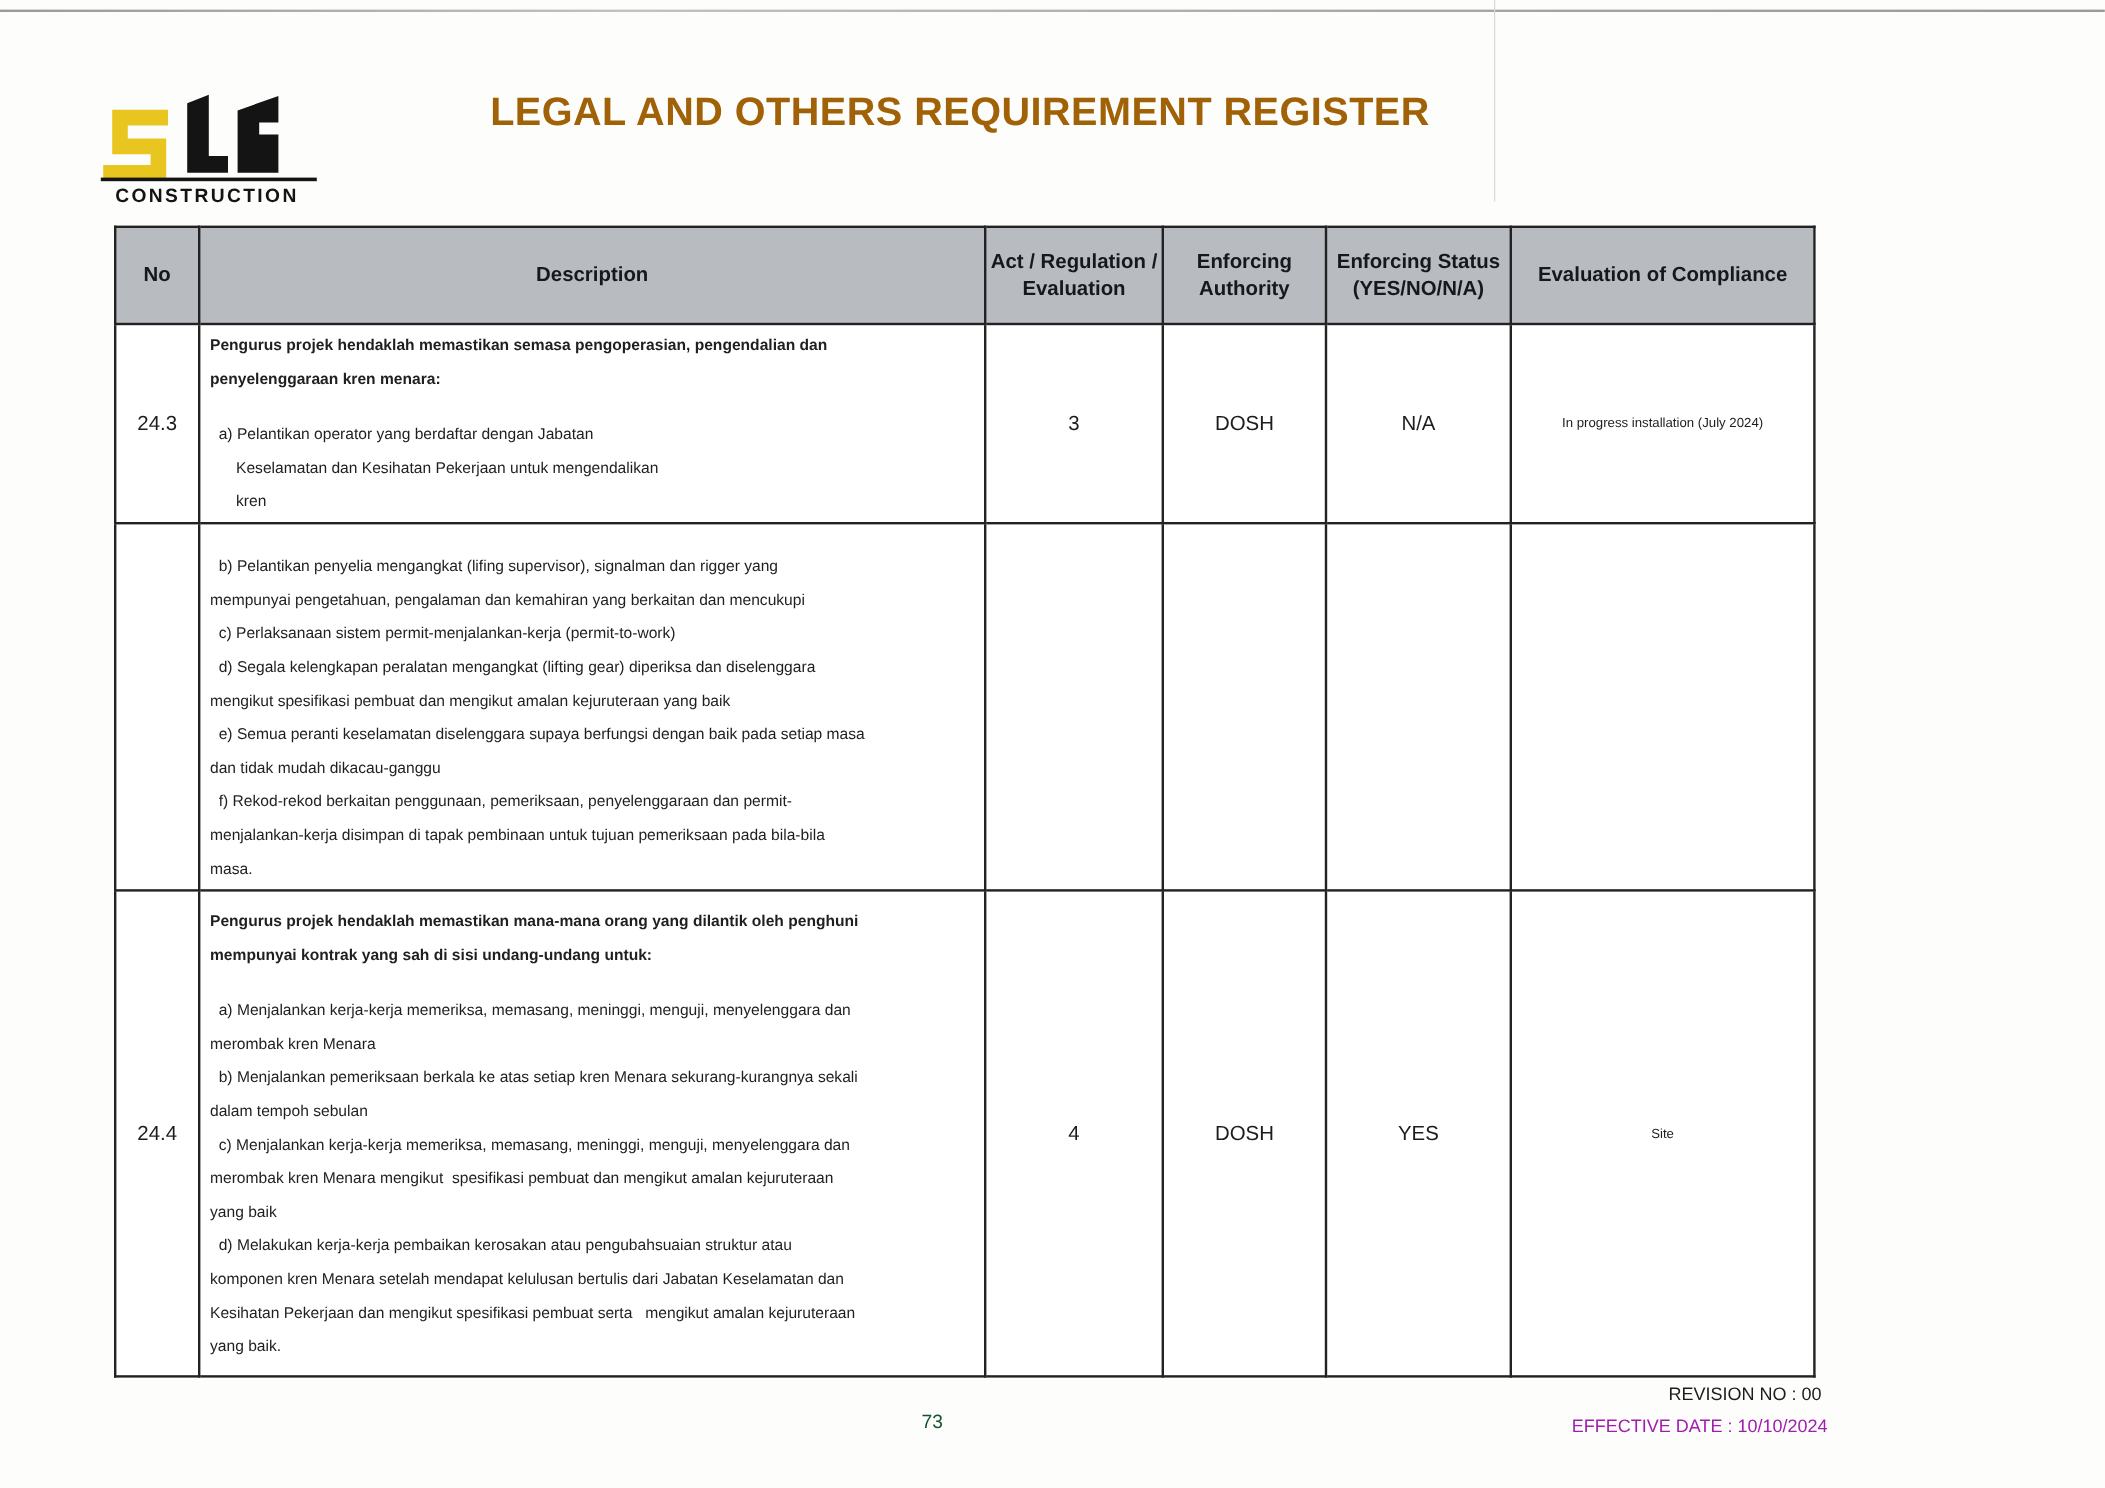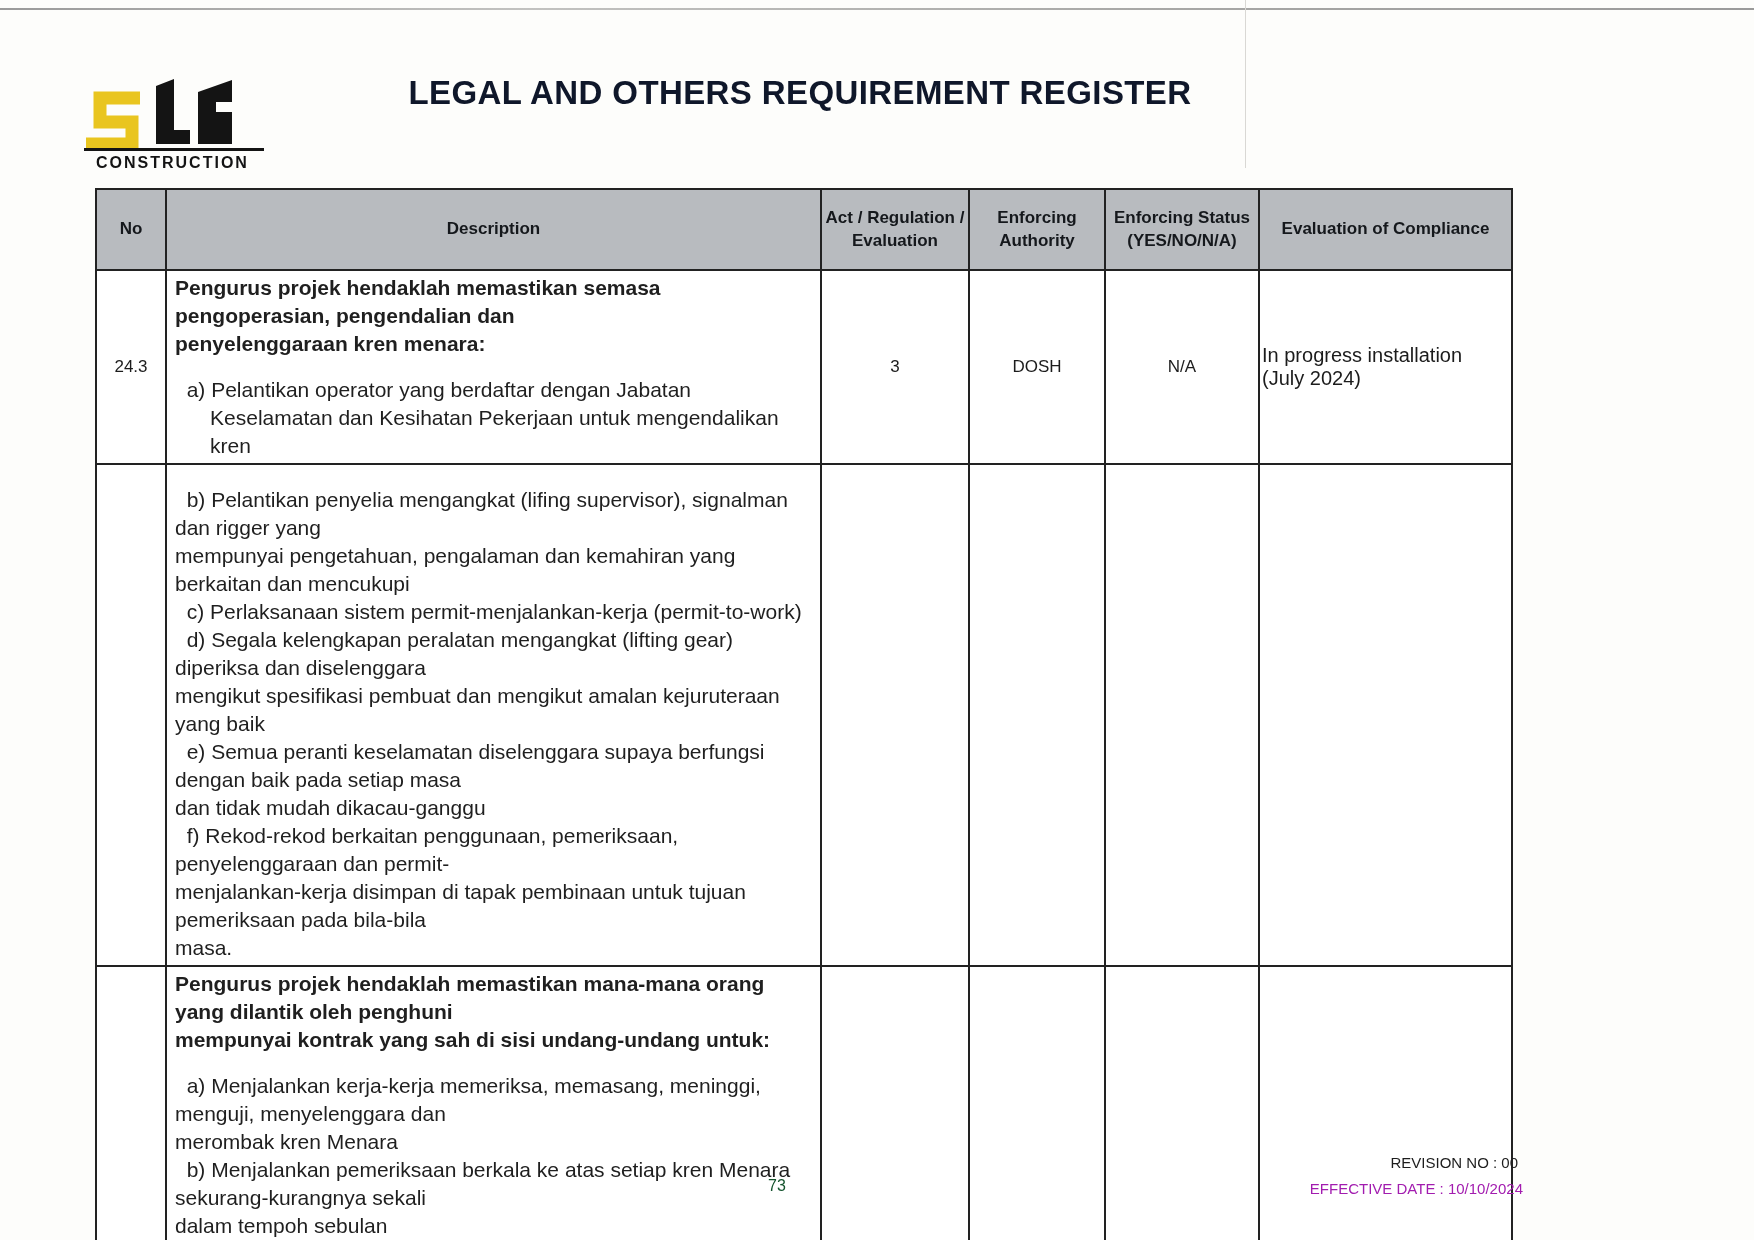--- a/index.html
+++ b/index.html
@@ -7,36 +7,36 @@
     width:1754px;height:1240px;position:relative;overflow:hidden;
     background:#fdfdfb;color:#1c1c1c;
     font-family:"Liberation Sans",sans-serif;
   }
   .scan-top-line{position:absolute;top:8px;left:0;width:1754px;height:2px;
     background:linear-gradient(90deg,#9a9a9a,#c2c2c0 30%,#a8a8a6 65%,#9a9a9a);}
   .scan-crease{position:absolute;top:0;left:1245px;width:1px;height:168px;background:#d9d8d4;}
 
   .logo-wrap{position:absolute;left:70px;top:72px;width:220px;height:105px;}
   .page-title{position:absolute;left:320px;top:74px;width:960px;text-align:center;
-    font-size:33px;font-weight:600;letter-spacing:.4px;color:#0f172a;}
+    font-size:33px;font-weight:600;letter-spacing:.4px;color:#a16207;}
 
   table.register{position:absolute;left:95px;top:188px;width:1416px;
     border-collapse:collapse;table-layout:fixed;background:#fff;}
   table.register{border:2.4px solid #1d1d1d;}
   table.register th,table.register td{border:2px solid #222;overflow:hidden;}
 
   thead th{height:77px;background:#b8bbbf;font-size:17px;font-weight:700;
     text-align:center;vertical-align:middle;white-space:pre-line;line-height:1.35;color:#15181c;}
 
   td.cell-no{text-align:center;vertical-align:middle;font-size:17px;font-weight:500;padding:16px;}
-  td.cell-desc{vertical-align:middle;padding:3px 8px;font-size:21px;line-height:28px;color:#1f1f1f;}
+  td.cell-desc{vertical-align:middle;padding:3px 8px;font-size:13px;line-height:28px;color:#1f1f1f;}
   .desc-lead{font-weight:700;white-space:pre-wrap;}
   .desc-body{white-space:pre-wrap;margin-top:18px;}
   td.cell-center{text-align:center;vertical-align:middle;font-size:17px;padding:0;}
-  td.cell-eval{text-align:left;vertical-align:middle;font-size:20px;padding:0 2px;}
+  td.cell-eval{text-align:center;vertical-align:middle;font-size:11px;padding:0 2px;}
 
   .footer-page{position:absolute;left:768px;top:1177px;font-size:16px;color:#14532d;}
   .footer-revision{position:absolute;left:1290px;top:1154px;width:228px;text-align:right;
     font-size:15px;color:#1d1d1d;}
   .footer-effective{position:absolute;left:1283px;top:1180px;width:240px;text-align:right;
     font-size:15px;color:#a21caf;}
 </style>
 </head>
 <body>
 

